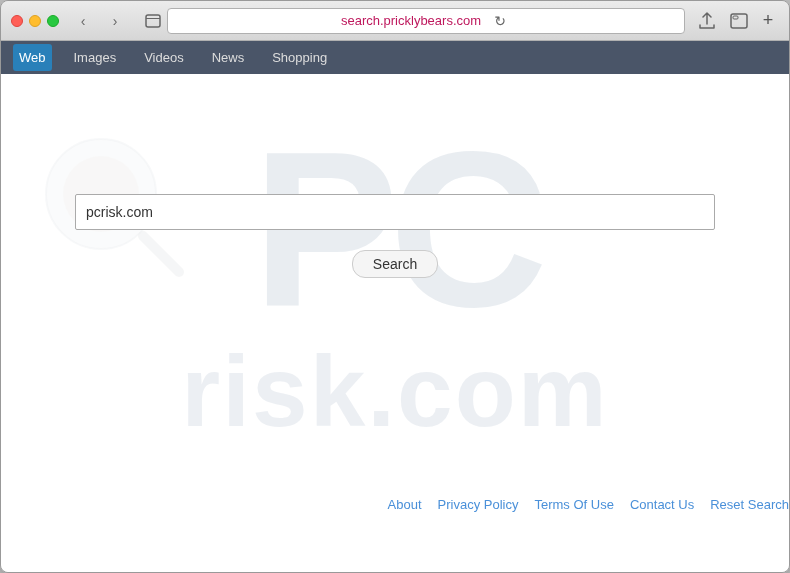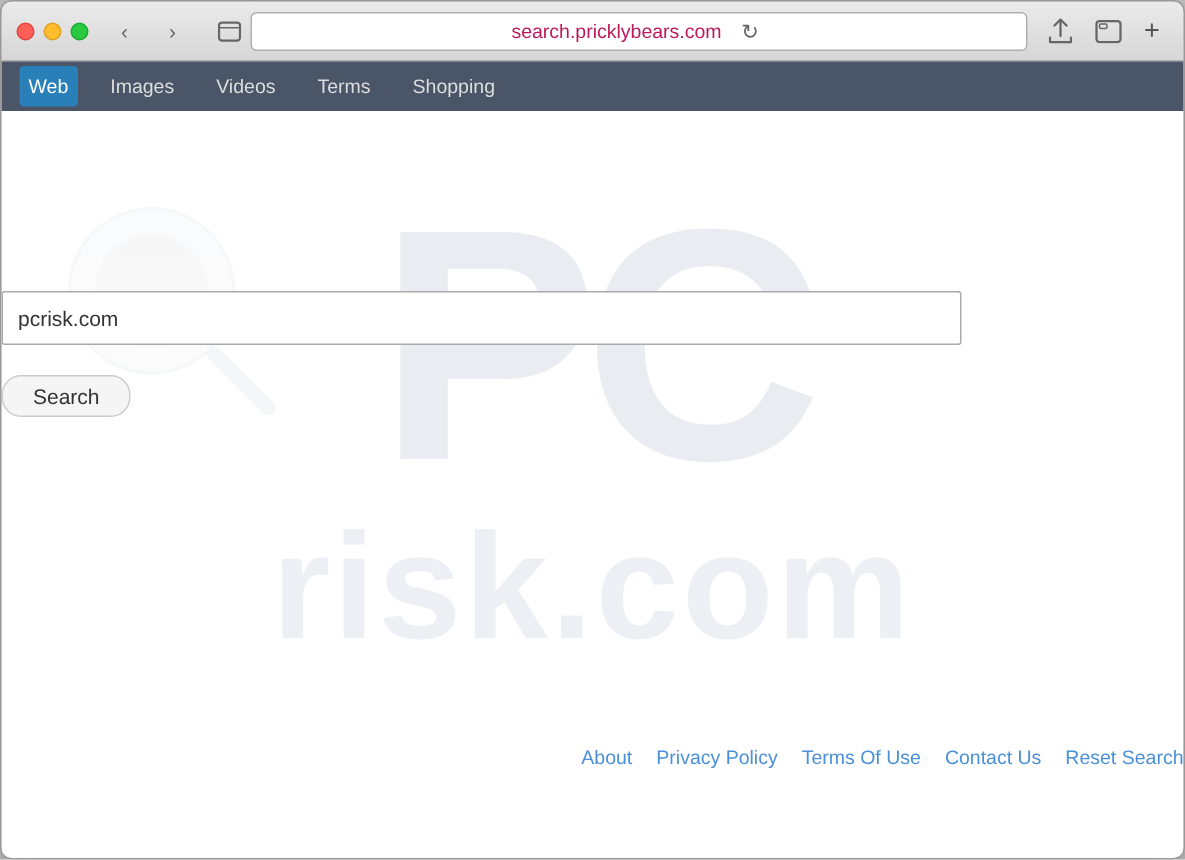--- a/index.html
+++ b/index.html
@@ -206,21 +206,21 @@
       font-family: Arial Black, Arial, sans-serif;
       margin-top: 10px;
     }
 
     
     .search-area {
       position: relative;
       z-index: 1;
       display: flex;
       flex-direction: column;
-      align-items: flex-start;
+      align-items: center;
       padding-top: 120px;
     }
 
     .search-input-wrapper {
       width: 640px;
       margin-bottom: 20px;
     }
 
     .search-input {
       width: 100%;
@@ -312,21 +312,21 @@
         </svg>
       </button>
       <button class="add-tab-btn">+</button>
     </div>
   </div>
 
   <div class="tab-bar">
     <div class="tab-item active">Web</div>
     <div class="tab-item">Images</div>
     <div class="tab-item">Videos</div>
-    <div class="tab-item">Terms</div>
+    <div class="tab-item">News</div>
     <div class="tab-item">Shopping</div>
   </div>
 
   <div class="browser-content">
 
     <div class="watermark">
       <div class="watermark-pc">PC</div>
       <div class="watermark-risk">risk.com</div>
     </div>
 

